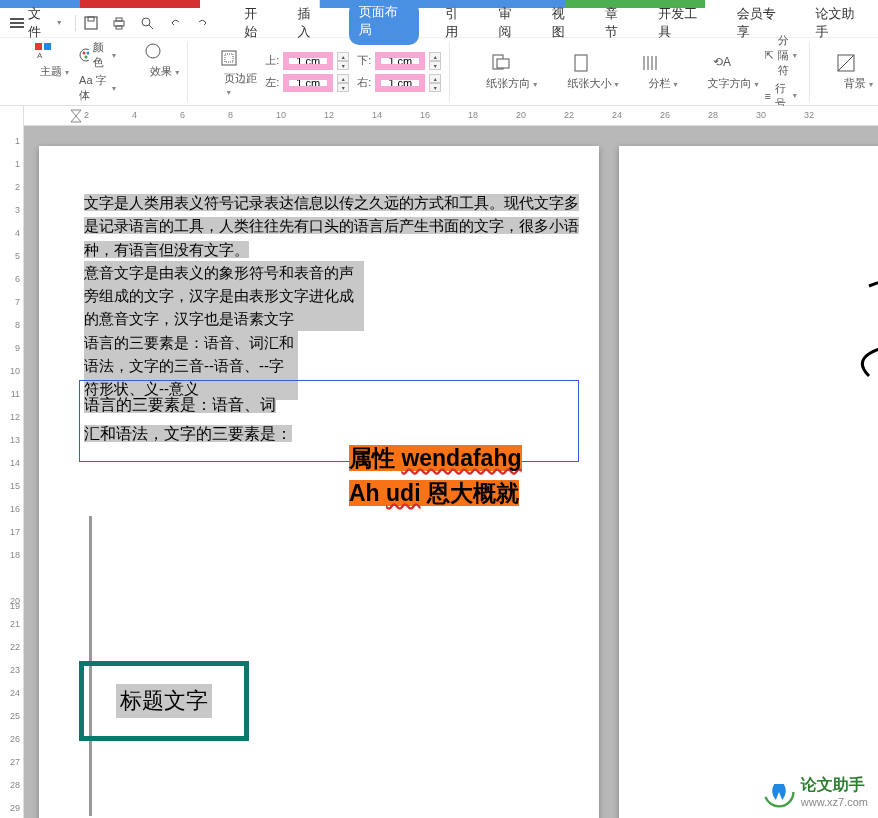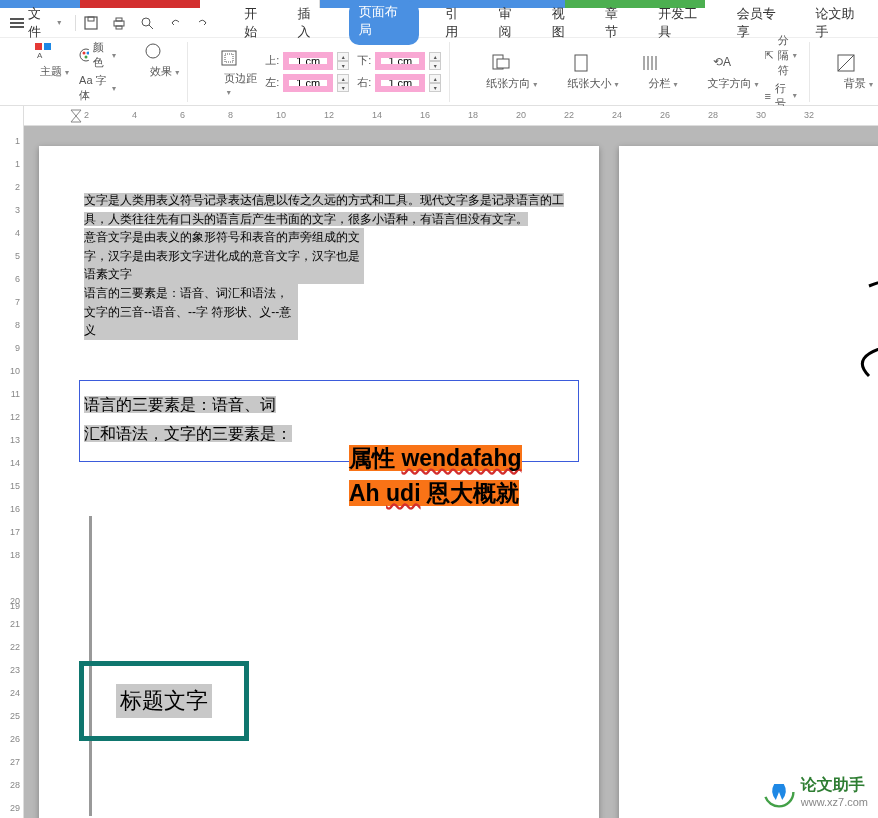--- a/index.html
+++ b/index.html
@@ -38,21 +38,21 @@
 .content-col { flex: 1; position: relative; }
 .h-ruler { height: 20px; background: #fff; border-bottom: 1px solid #ddd; position: relative; font-size: 9px; color: #888; }
 .h-ruler-mark { position: absolute; top: 4px; }
 .ruler-indent { position: absolute; top: 2px; left: 45px; }
 
 .canvas { position: absolute; top: 20px; left: 0; right: 0; bottom: 0; background: #b8b8b8; overflow: hidden; }
 .page { position: absolute; background: #fff; box-shadow: 0 2px 6px rgba(0,0,0,0.3); }
 .page1 { left: 15px; top: 20px; width: 560px; height: 680px; }
 .page2 { left: 595px; top: 20px; width: 300px; height: 680px; }
 
-.body-text { position: absolute; left: 45px; top: 45px; width: 500px; font-size: 12px; line-height: 1.55; color: #000; }
+.body-text { position: absolute; left: 45px; top: 45px; width: 500px; font-size: 15px; line-height: 1.55; color: #000; }
 .hl { background: #c8c8c8; }
 .body-text p { margin: 0; }
 
 .float-box1 { position: absolute; left: 304px; top: 135px; width: 240px; font-size: 15px; line-height: 2; }
 .float-box1 span { background: #c8c8c8; }
 
 .sel-box { position: absolute; left: 40px; top: 234px; width: 500px; height: 82px; border: 1px solid #3b5bdb; }
 .sel-text { position: absolute; left: 45px; top: 245px; width: 240px; font-size: 16px; line-height: 1.8; }
 .sel-text span { background: #c8c8c8; }
 

